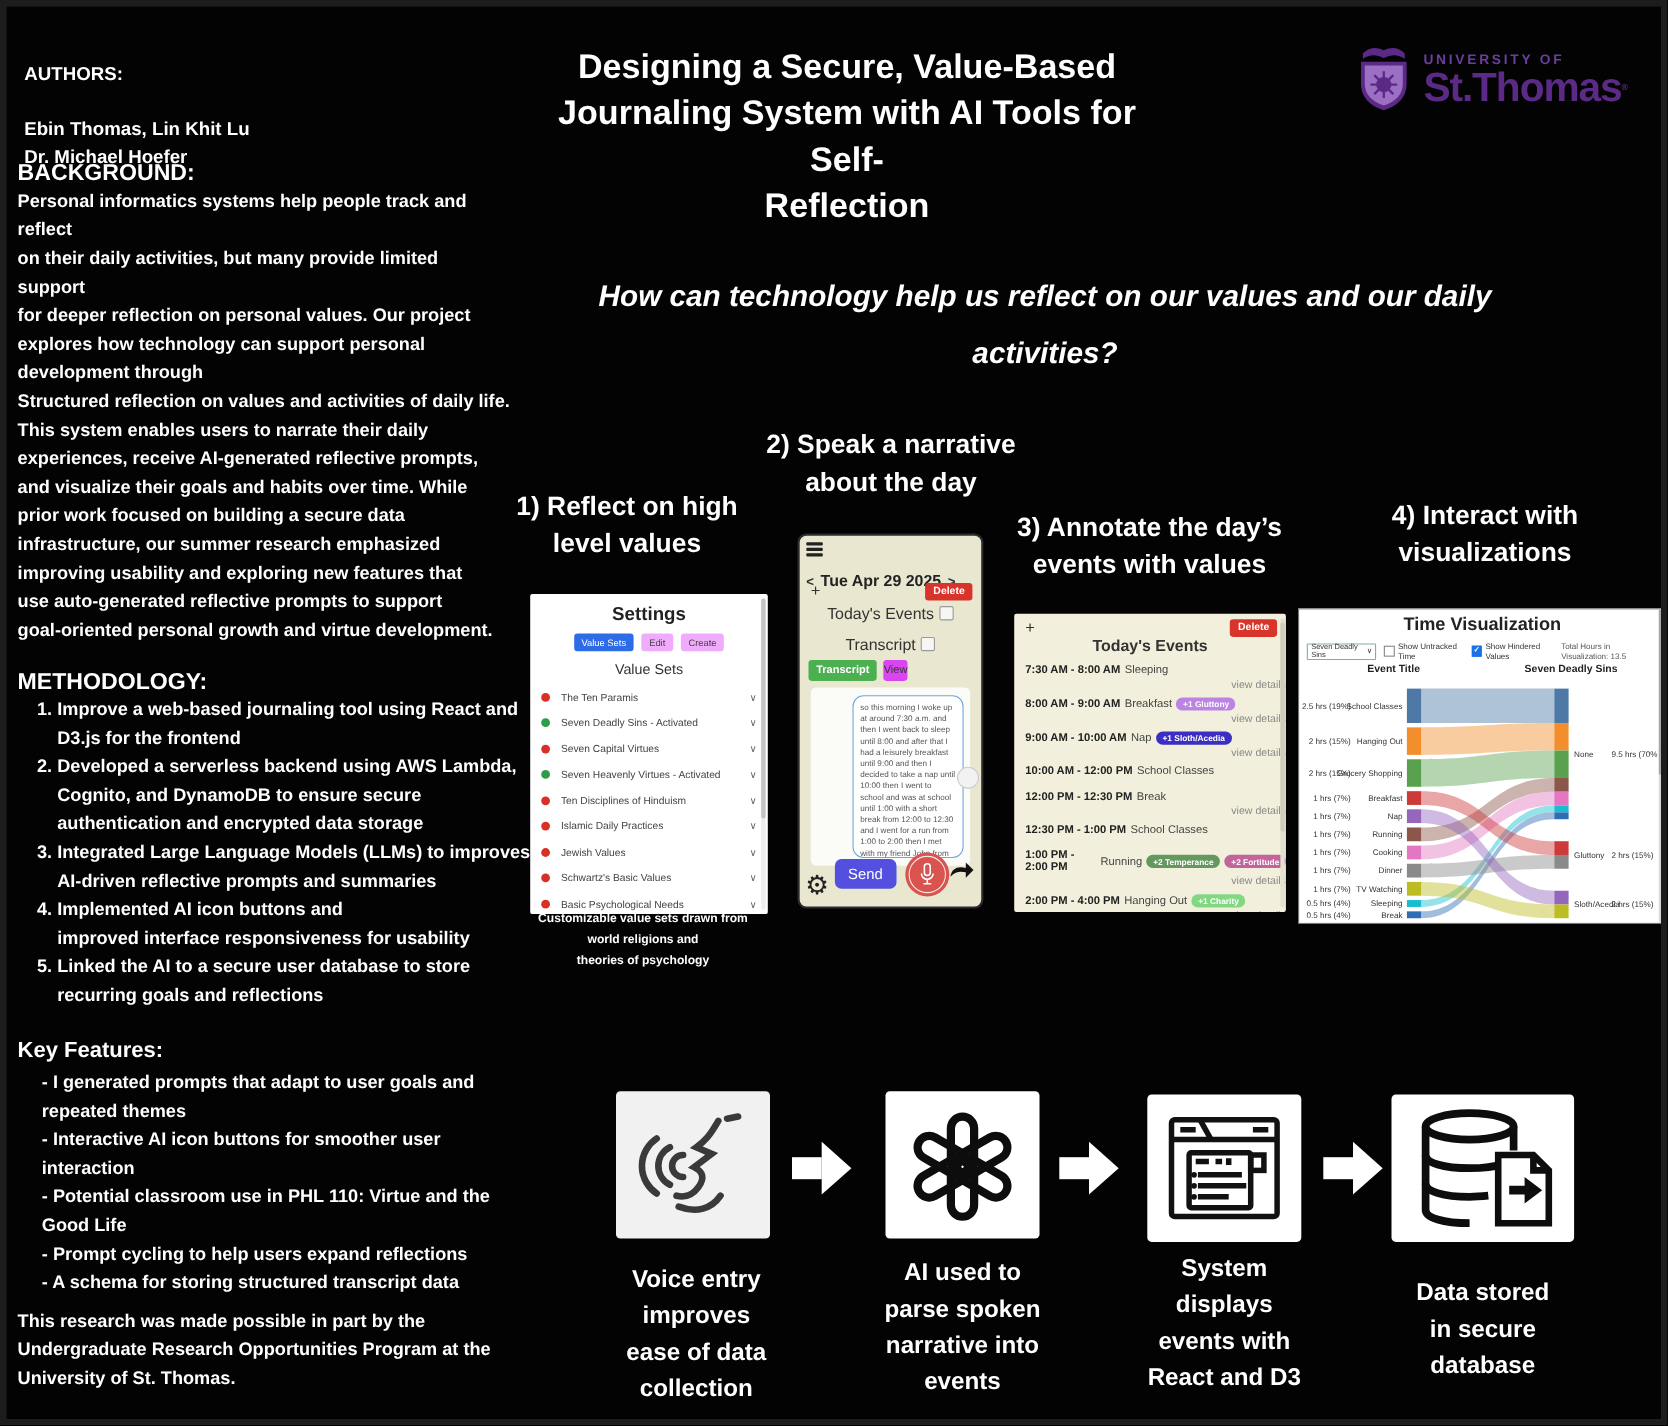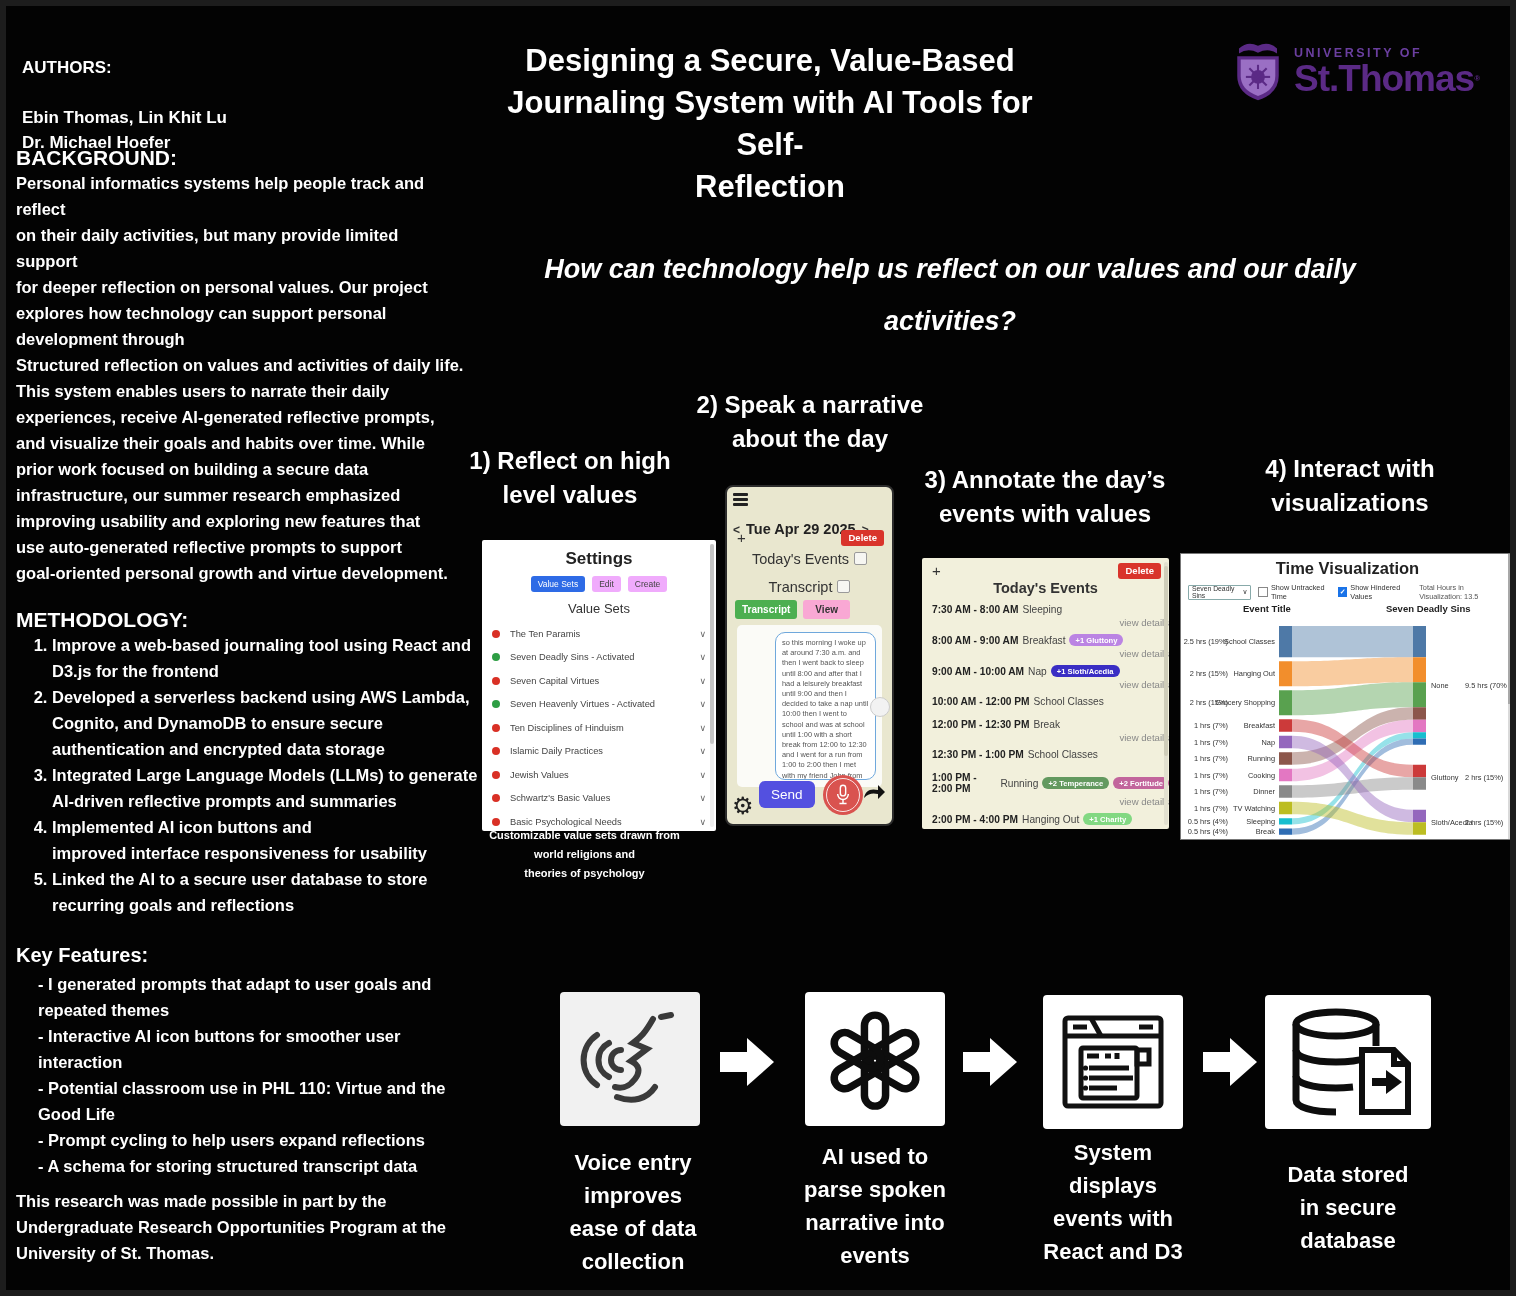--- a/index.html
+++ b/index.html
@@ -30,21 +30,21 @@
   .meth-ol li{white-space:pre-line;}
   .kf-item{font-size:16.5px;line-height:26px;white-space:pre-line;padding-left:22px;}
 
   
   .step-label{position:absolute;text-align:center;font-size:24px;font-weight:bold;
     line-height:34px;white-space:pre-line;}
   .caption{position:absolute;text-align:center;font-size:11px;font-weight:bold;
     line-height:19px;white-space:pre-line;}
 
   
-  .settings-card{position:absolute;left:482px;top:540px;width:234px;height:291px;
+  .settings-card{position:absolute;left:482px;top:540px;width:216px;height:291px;
     background:#fff;color:#333;overflow:hidden;border-radius:2px;}
   .settings-title{text-align:center;font-size:17px;font-weight:bold;color:#222;margin-top:9px;}
   .settings-tabs{display:flex;justify-content:center;gap:7px;margin-top:7px;}
   .stab{font-size:8.5px;padding:3px 7px;border-radius:3px;background:#f0abfc;color:#444;}
   .stab.active{background:#2e6be6;color:#fff;}
   .settings-sub{text-align:center;font-size:13px;color:#333;margin-top:9px;}
   .vs-list{margin-top:6px;}
   .vs-row{display:flex;align-items:center;height:23.5px;padding:0 10px;}
   .vs-dot{width:8px;height:8px;border-radius:50%;margin-right:10px;flex:0 0 auto;}
   .vs-name{font-size:9.3px;color:#444;flex:1;}
@@ -62,21 +62,21 @@
   .date-arrow{font-size:12px;font-weight:bold;color:#333;padding:0 6px;}
   .pm-row{position:absolute;top:42px;left:10px;right:8px;display:flex;justify-content:space-between;align-items:center;}
   .plus{font-size:15px;color:#333;}
   .del-btn{background:#d9342b;color:#fff;font-size:9.5px;font-weight:bold;padding:2.5px 7px;border-radius:3px;}
   .ph-h1{position:absolute;top:64px;left:0;right:0;text-align:center;font-size:14.5px;color:#333;}
   .ph-h2{position:absolute;top:92px;left:0;right:0;text-align:center;font-size:14.5px;color:#333;}
   .chk-sq{display:inline-block;width:11px;height:11px;border:1.5px solid #9a9a9a;border-radius:2px;
     vertical-align:-1px;margin-left:5px;background:#f6f6f2;}
   .ph-btns{position:absolute;top:113px;left:8px;display:flex;gap:6px;}
   .tr-btn{background:#4caf50;color:#fff;font-size:10px;font-weight:bold;padding:4px 7px;border-radius:3px;}
-  .vw-btn{background:#f9a8d4;color:#333;font-size:10px;font-weight:bold;padding:4px 12px;border-radius:3px;}
+  .vw-btn{background:#d946ef;color:#333;font-size:10px;font-weight:normal;padding:4px 0;border-radius:3px;}
   .tr-card{position:absolute;left:10px;right:10px;top:138px;height:162px;background:#fbfbf7;border-radius:5px;}
   .bubble{position:absolute;left:38px;right:6px;top:7px;bottom:7px;border:1.5px solid #6fa8dc;
     border-radius:10px;background:#fff;padding:5px 6px;font-size:7.4px;line-height:10.2px;color:#555;overflow:hidden;}
   .ai-circle{position:absolute;right:-8px;top:72px;width:18px;height:18px;border-radius:50%;
     background:#f2f2f2;border:1px solid #ccc;}
   .ph-bottom{position:absolute;left:0;right:0;bottom:6px;height:46px;}
   .gear{position:absolute;left:5px;bottom:0px;font-size:24px;color:#222;line-height:24px;}
   .send-btn{position:absolute;left:32px;bottom:10px;background:#5350e0;color:#fff;font-size:13.5px;
     padding:6px 12px;border-radius:6px;}
   .mic-btn{position:absolute;left:96px;bottom:3px;width:40px;height:40px;border-radius:50%;
@@ -184,21 +184,21 @@
   </div>
 
   <div class="lc" style="top:608px;">
     <div class="lc-h">METHODOLOGY:</div>
     <ol class="meth-ol">
       <li>Improve a web-based journaling tool using React and
 D3.js for the frontend</li>
       <li>Developed a serverless backend using AWS Lambda,
 Cognito, and DynamoDB to ensure secure
 authentication and encrypted data storage</li>
-      <li>Integrated Large Language Models (LLMs) to generate
+      <li>Integrated Large Language Models (LLMs) to improves
 AI-driven reflective prompts and summaries</li>
       <li>Implemented AI icon buttons and
 improved interface responsiveness for usability</li>
       <li>Linked the AI to a secure user database to store
 recurring goals and reflections</li>
     </ol>
   </div>
 
   <div class="lc" style="top:944px;">
     <div class="lc-h" style="font-size:20px;">Key Features:</div>

